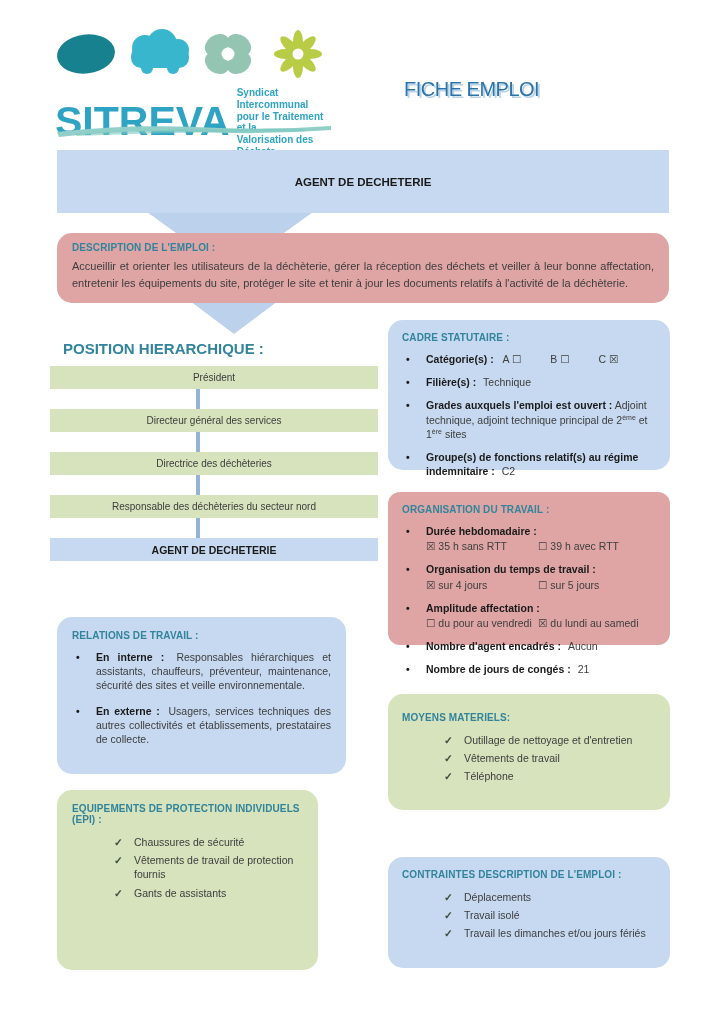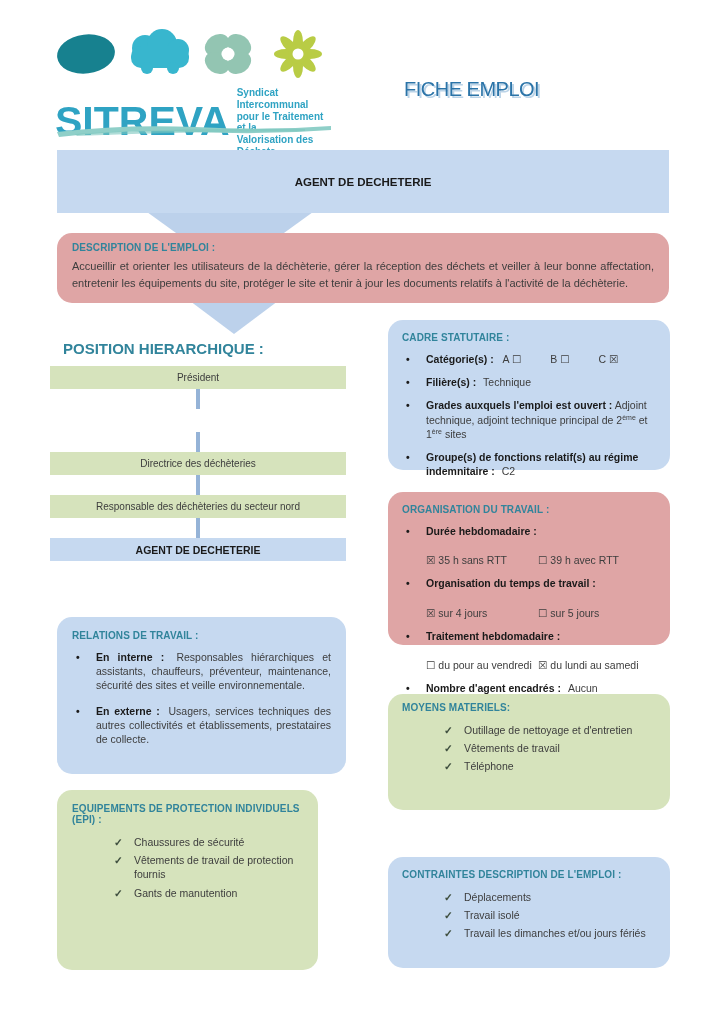--- a/index.html
+++ b/index.html
@@ -62,41 +62,41 @@
   }
   .desc-box{left:57px;top:233px;width:612px;height:70px;padding:9px 15px;}
   .desc-text{font-size:11px;line-height:1.5;text-align:justify;margin-top:5px;color:#3d3d3d;}
   
   .hier-heading{
     position:absolute;left:63px;top:340px;
     color:#31849b;font-weight:bold;font-size:15px;z-index:2;
   }
   .chart{position:absolute;left:50px;top:366px;width:296px;height:196px;z-index:2;}
   .chart-node{
-    position:absolute;left:0;width:296px;height:23px;
+    position:absolute;left:0;width:328px;height:23px;
     background:#d6e3bc;border-radius:0;
     display:flex;align-items:center;justify-content:center;
     font-size:10px;color:#3d3d3d;
   }
   .chart-node.current{background:#c6d9f0;font-weight:bold;font-size:10.5px;color:#1a1a1a;}
   .chart-link{position:absolute;left:146px;width:4px;height:20px;background:#95b3d7;}
   
   .rel-box{left:57px;top:617px;width:289px;height:157px;padding:13px 15px;}
   .epi-box{left:57px;top:790px;width:261px;height:180px;padding:13px 15px;}
   .stat-box{left:388px;top:320px;width:282px;height:150px;padding:12px 14px;}
-  .org-box{left:388px;top:492px;width:282px;height:153px;padding:12px 14px;}
-  .mat-box{left:388px;top:694px;width:282px;height:116px;padding:8px 14px;}
+  .org-box{left:388px;top:492px;width:282px;height:153px;padding:12px 14px;border-radius:12px;}
+  .mat-box{left:388px;top:694px;width:282px;height:116px;padding:18px 14px;}
   .con-box{left:388px;top:857px;width:282px;height:111px;padding:12px 14px;}
   .b-list{margin-top:9px;}
   .b-item{display:flex;margin-bottom:9px;font-size:10.5px;line-height:1.35;}
   .b-item .blt{width:20px;flex:none;text-align:left;padding-left:4px;font-weight:bold;color:#1a1a1a;}
   .b-item .b-body{flex:1;}
   .lbl{font-weight:bold;color:#1a1a1a;}
   .val{margin-left:4px;}
-  .optrow{display:flex;margin-top:15px;}
+  .optrow{display:flex;margin-top:1px;}
   .opt1{flex:none;width:112px;}
   .opt2{flex:1;}
   .catopt{margin-left:6px;margin-right:20px;}
   sup.sp{font-size:7px;vertical-align:super;line-height:0;}
   .just{text-align:justify;}
   
   .chk-list{margin-top:10px;}
   .chk-row{display:flex;margin-bottom:4px;font-size:10.5px;line-height:1.35;padding-left:42px;}
   .chk-row .chk{width:20px;flex:none;color:#3f4f3f;font-weight:bold;}
   .rel-list .b-item{margin-bottom:11px;}
@@ -163,20 +163,21 @@
 
   <div class="box box-pink desc-box">
     <div class="box-heading">DESCRIPTION DE L'EMPLOI :</div>
     <div class="desc-text just">Accueillir et orienter les utilisateurs de la déchèterie, gérer la réception des déchets et veiller à leur bonne affectation, entretenir les équipements du site, protéger le site et tenir à jour les documents relatifs à l'activité de la déchèterie.</div>
   </div>
 
   <div class="hier-heading">POSITION HIERARCHIQUE :</div>
   <div class="chart">
     <div class="chart-node" style="top:0px">Président</div>
     <div class="chart-link" style="top:23px"></div>
+    <div class="chart-node" style="top:43px">Directeur général des services</div>
     <div class="chart-link" style="top:66px"></div>
     <div class="chart-node" style="top:86px">Directrice des déchèteries</div>
     <div class="chart-link" style="top:109px"></div>
     <div class="chart-node" style="top:129px">Responsable des déchèteries du secteur nord</div>
     <div class="chart-link" style="top:152px"></div>
     <div class="chart-node current" style="top:172px">AGENT DE DECHETERIE</div>
   </div>
 
   <div class="box box-blue stat-box">
     <div class="box-heading">CADRE STATUTAIRE :</div>
@@ -232,21 +233,21 @@
           <div class="lbl">Organisation du temps de travail :</div>
           <div class="optrow">
             <span class="opt1">☒ sur 4 jours</span>
             <span class="opt2">☐ sur 5 jours</span>
           </div>
         </div>
       </div>
       <div class="b-item">
         <span class="blt">•</span>
         <div class="b-body">
-          <div class="lbl">Traitement hebdomadaire :</div>
+          <div class="lbl">Amplitude affectation :</div>
           <div class="optrow">
             <span class="opt1">☐ du pour au vendredi</span>
             <span class="opt2">☒ du lundi au samedi</span>
           </div>
         </div>
       </div>
       <div class="b-item">
         <span class="blt">•</span>
         <div class="b-body">
           <span class="lbl">Nombre d'agent encadrés :</span>
@@ -307,21 +308,21 @@
       <div class="chk-row">
         <span class="chk">✓</span>
         <span>Chaussures de sécurité</span>
       </div>
       <div class="chk-row">
         <span class="chk">✓</span>
         <span>Vêtements de travail de protection fournis</span>
       </div>
       <div class="chk-row">
         <span class="chk">✓</span>
-        <span>Gants de manutention</span>
+        <span>Gants de assistants</span>
       </div>
     </div>
   </div>
 
   <div class="box box-blue con-box">
     <div class="box-heading">CONTRAINTES DESCRIPTION DE L'EMPLOI :</div>
     <div class="chk-list">
       <div class="chk-row">
         <span class="chk">✓</span>
         <span>Déplacements</span>

